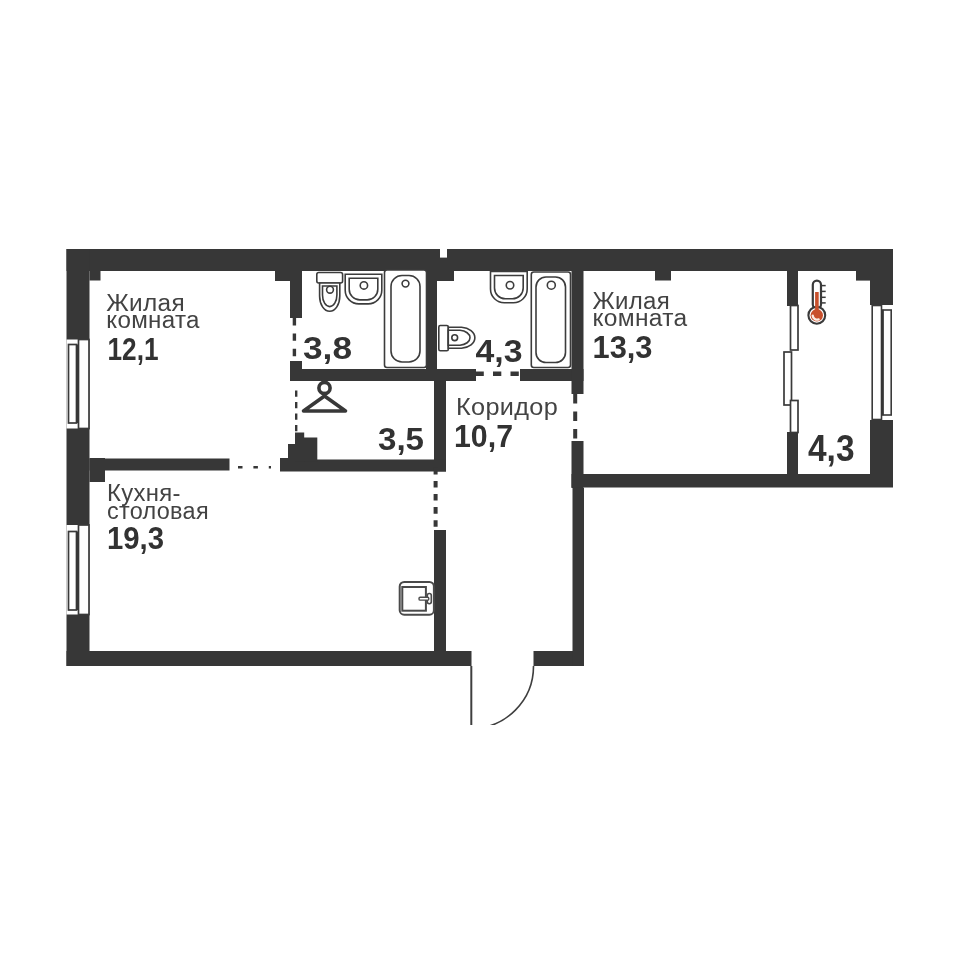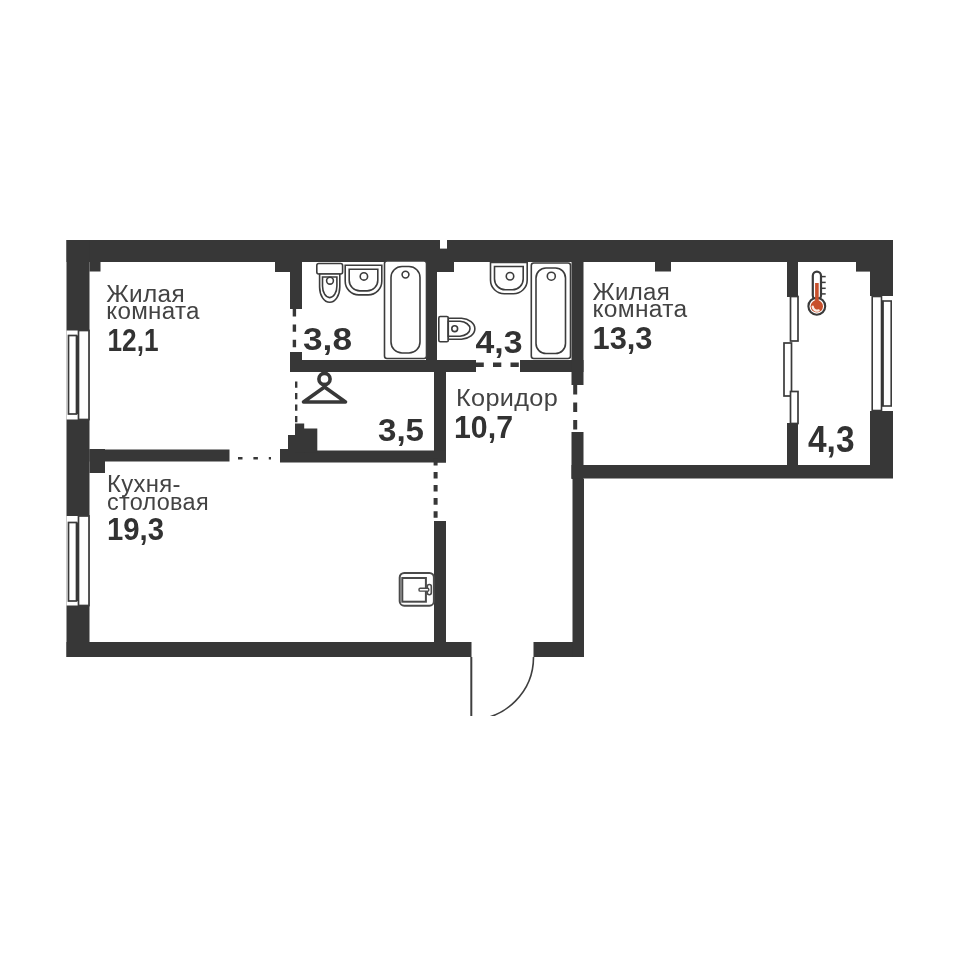--- a/index.html
+++ b/index.html
@@ -1,16 +1,16 @@
 <!DOCTYPE html>
 <html><head>
 <meta charset="utf-8">
 <style>
   html,body{margin:0;padding:0;background:#ffffff;}
-  .wrap{width:960px;height:716px;position:relative;background:#ffffff;font-family:"Liberation Sans", sans-serif;}
+  .wrap{width:960px;height:716px;position:relative;background:#ffffff;font-family:"Liberation Sans", sans-serif;margin-top:9px;}
   svg{display:block;}
   text{font-family:"Liberation Sans", sans-serif;}
   .lbl{font-size:23px;fill:#434343;letter-spacing:0.3px;}
   .num{font-size:31px;font-weight:bold;fill:#323232;}
 </style>
 </head>
 <body>
 <div class="wrap">
 <svg width="960" height="960" viewBox="0 0 960 960">
 

